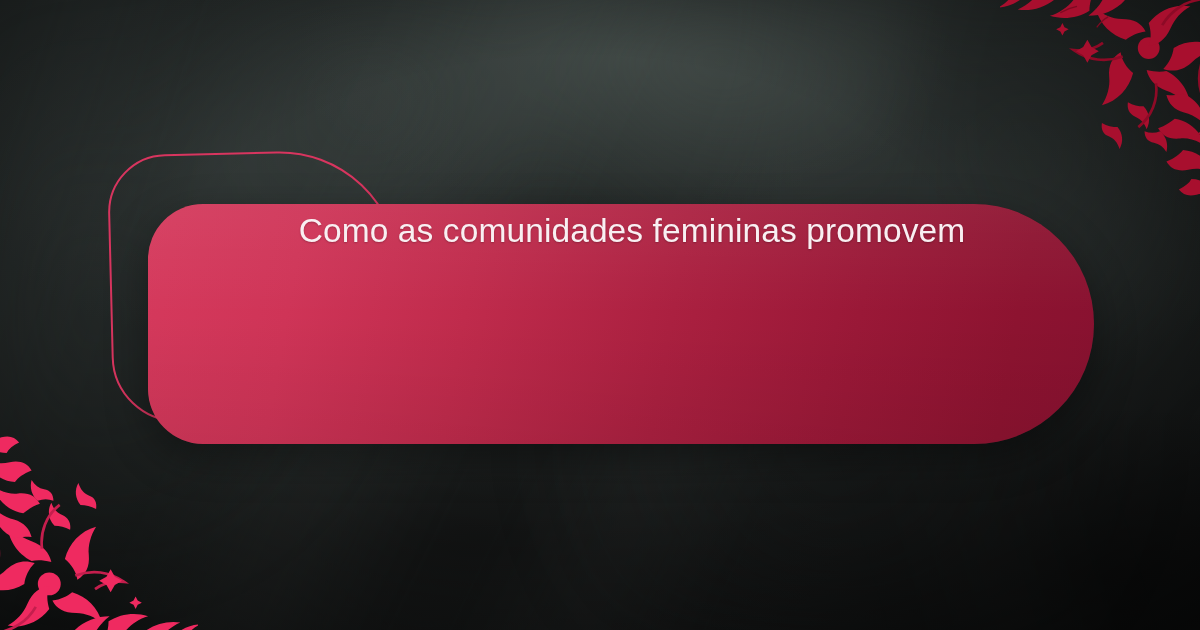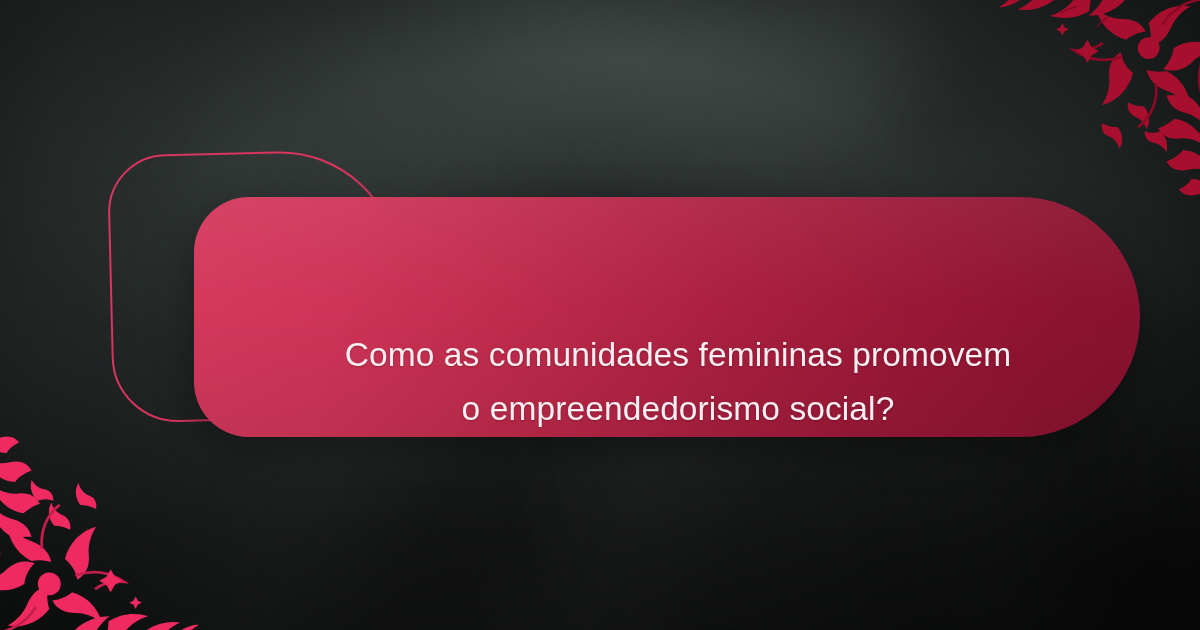--- a/index.html
+++ b/index.html
@@ -87,40 +87,39 @@
     border: 2px solid #d8355f;
     border-radius: 58px 120px 64px 66px;
     transform: rotate(-1.4deg);
     box-sizing: border-box;
   }
 
   
   .card {
     position: absolute;
     left: 148px;
-    top: 197px;
+    top: 204px;
     width: 946px;
     height: 240px;
     border-radius: 56px 122px 122px 56px;
     background: linear-gradient(100deg,
                 #d5395c 0%,
                 #cf3457 16%,
                 #c02b4c 34%,
                 #ab2040 55%,
                 #9a1837 74%,
                 #8d1330 90%,
                 #881130 100%);
     box-shadow: 0 14px 40px rgba(0,0,0,0.38);
     display: flex;
-    align-items: flex-end;
+    align-items: flex-start;
     justify-content: center;
     box-sizing: border-box;
     padding: 0 52px 0 74px;
     overflow: hidden;
-    margin-left: 46px;
   }
   .card-sheen {
     position: absolute;
     inset: 0;
     border-radius: inherit;
     background: linear-gradient(180deg, rgba(255,255,255,0.055) 0%, rgba(255,255,255,0) 46%, rgba(0,0,0,0.07) 100%);
     pointer-events: none;
   }
 
   .headline {
@@ -221,17 +220,16 @@
       </g>
     </g>
   </svg>
 
   <div class="card-outline"></div>
 
   <div class="card">
     <div class="card-sheen"></div>
     <h1 class="headline">
       <span class="ln">Como as comunidades femininas promovem</span>
-      <span class="ln">o empreendedorismo social?</span>
     </h1>
   </div>
 
 </div>
 
 </body></html>

